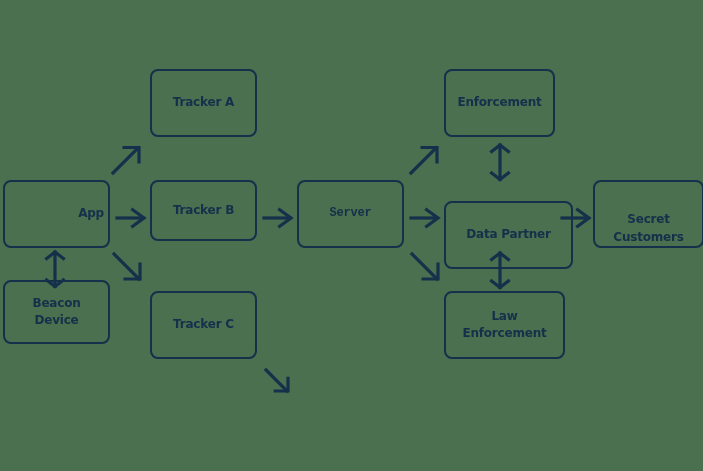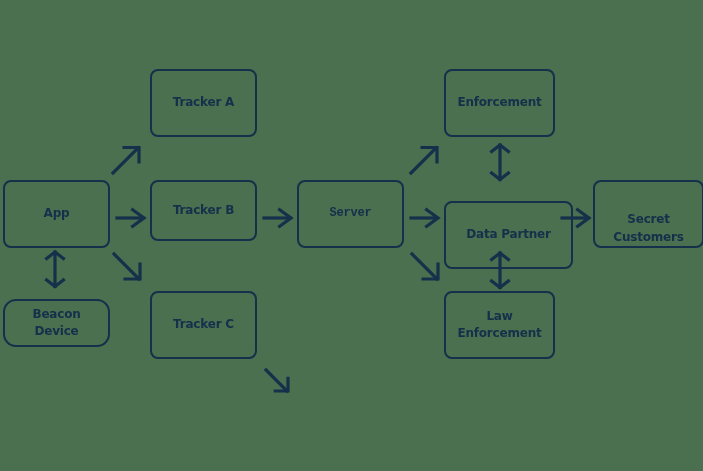--- a/index.html
+++ b/index.html
@@ -44,45 +44,45 @@
   }
   .arrow svg {
     display: block;
     overflow: visible;
   }
 </style>
 </head>
 <body>
 
 <div id="canvas">
-    <div class="node" style="left: 3px; top: 180px; width: 107px; height: 68px;">
+    <div class="node" style="left: 3px; top: 180px; width: 107px; height: 68px; justify-content: flex-end;">
       <span>App</span>
     </div>
-    <div class="node" style="left: 3px; top: 299px; width: 107px; height: 48px; border-radius: 13px;">
+    <div class="node" style="left: 3px; top: 280px; width: 107px; height: 64px;">
       <span>Beacon Device</span>
     </div>
     <div class="node" style="left: 150px; top: 69px; width: 107px; height: 68px;">
       <span>Tracker A</span>
     </div>
     <div class="node" style="left: 150px; top: 180px; width: 107px; height: 61px;">
       <span>Tracker B</span>
     </div>
     <div class="node" style="left: 150px; top: 291px; width: 107px; height: 68px;">
       <span>Tracker C</span>
     </div>
     <div class="node" style="left: 297px; top: 180px; width: 107px; height: 68px; font-family: Liberation Mono, monospace;">
       <span>Server</span>
     </div>
     <div class="node" style="left: 444px; top: 69px; width: 111px; height: 68px;">
       <span>Enforcement</span>
     </div>
     <div class="node" style="left: 444px; top: 180px; width: 129px; height: 68px; margin-top: 21px;">
       <span>Data Partner</span>
     </div>
-    <div class="node" style="left: 444px; top: 291px; width: 111px; height: 68px;">
+    <div class="node" style="left: 444px; top: 291px; width: 121px; height: 68px;">
       <span>Law Enforcement</span>
     </div>
     <div class="node" style="left: 593px; top: 180px; width: 111px; height: 68px; align-items: flex-end;">
       <span>Secret Customers</span>
     </div>
     <div class="arrow" style="left: 115px; top: 202px;">
       <svg width="32" height="32" viewBox="0 0 32 32">
         <path d="M2 16 H28" fill="none" stroke="#14304a" stroke-width="3.2" stroke-linecap="square" stroke-linejoin="miter"></path>
         <path d="M17.6 7.68 L29 16 L17.6 24.32" fill="none" stroke="#14304a" stroke-width="3.2" stroke-linecap="square" stroke-linejoin="miter"></path>
       </svg>

